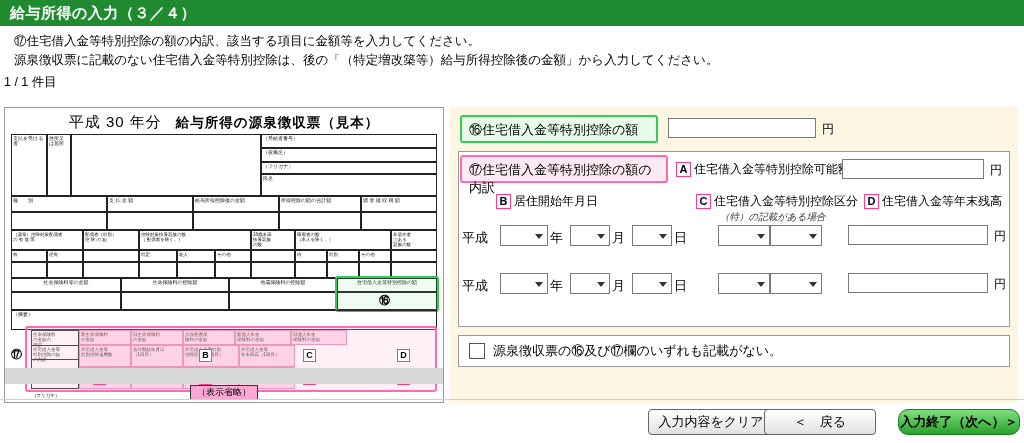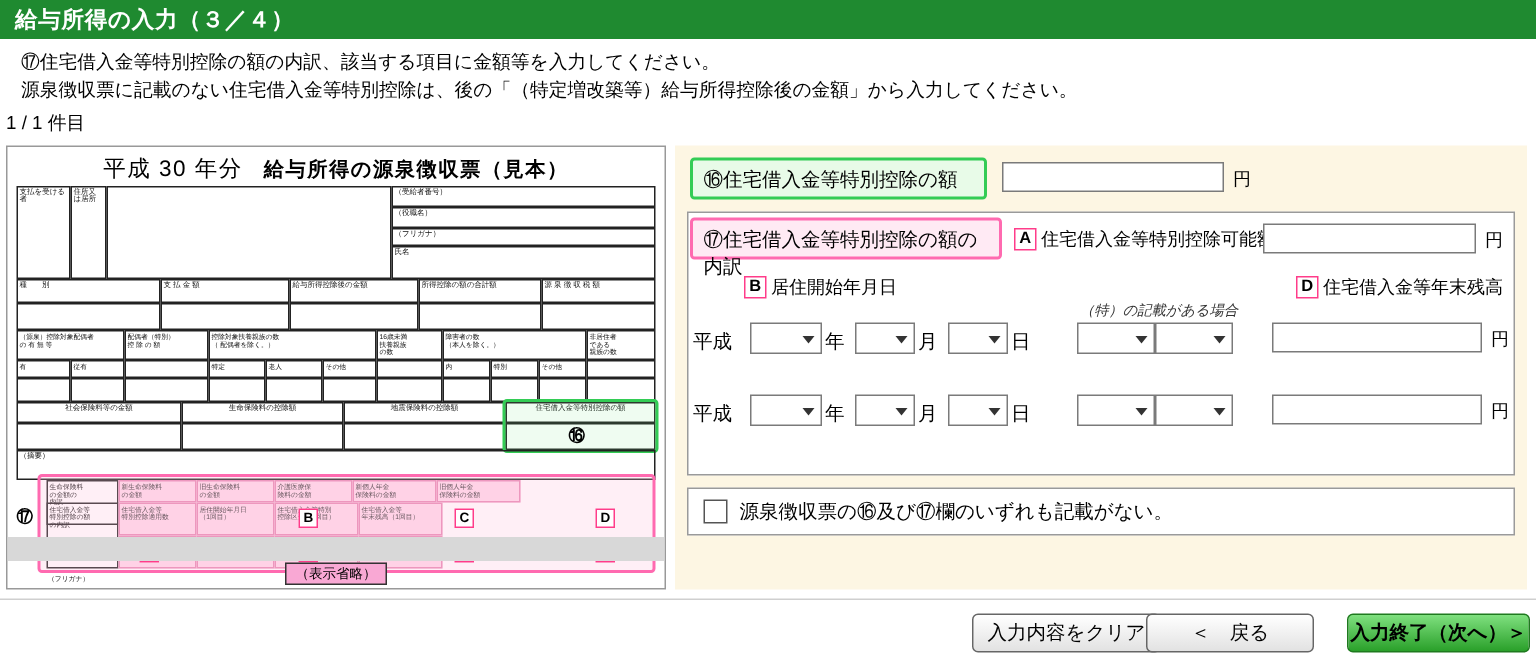--- a/index.html
+++ b/index.html
@@ -14,21 +14,21 @@
   .titlebar{
     height:26px;background:#1f8a30;color:#fff;
     display:flex;align-items:center;
     font-size:15px;font-weight:bold;padding-left:10px;
     letter-spacing:0.5px;
   }
   
   .instructions{
     padding:6px 0 2px 14px;font-size:12.5px;line-height:1.5;
   }
-  .count{font-size:12.5px;padding:2px 0 6px 4px;}
+  .count{font-size:12.5px;padding:2px 0 16px 4px;}
 
   
   .main{position:relative;height:300px;}
 
   
   .sample{
     position:absolute;left:4px;top:0;width:440px;height:296px;
     border:1px solid #999;background:#fff;box-sizing:border-box;
     overflow:hidden;
   }
@@ -301,20 +301,23 @@
 
       <div class="colhdr" style="left:226px;top:54px;">
         <span class="mk">A</span><span>住宅借入金等特別控除可能額</span>
       </div>
       <input class="inp" style="position: absolute; left: 392px; top: 52px; width: 142px;" value="">
       <div class="unit" style="left:540px;top:55px;">円</div>
 
       <div class="colhdr" style="left:46px;top:86px;">
         <span class="mk">B</span><span>居住開始年月日</span>
       </div>
+      <div class="colhdr" style="left:246px;top:86px;">
+        <span class="mk">C</span><span>住宅借入金等特別控除区分</span>
+      </div>
       <div class="note" style="left:270px;top:104px;">（特）の記載がある場合</div>
       <div class="colhdr" style="left:414px;top:86px;">
         <span class="mk">D</span><span>住宅借入金等年末残高</span>
       </div>
 
       <div class="rowlbl" style="left:12px;top:122px;">平成</div>
       <div class="selwrap" style="left:50px;top:118px;width:48px;">
         <select class="sel"></select>
       </div>
       <div class="rowlbl" style="left:100px;top:122px;">年</div>
@@ -363,16 +366,16 @@
         <span class="chk"></span>
         <span>源泉徴収票の⑯及び⑰欄のいずれも記載がない。</span>
       </div>
     </div>
   </div>
 
   <div class="footer">
     <div class="sep"></div>
     <div class="btn" style="left:648px;top:10px;width:126px;">入力内容をクリア</div>
     <div class="btn" style="left:764px;top:10px;width:112px;">＜　戻る</div>
-    <div class="btn green" style="left:898px;top:10px;width:122px;">入力終了（次へ）＞</div>
+    <div class="btn green" style="left:898px;top:10px;width:122px;border-radius:10px;">入力終了（次へ）＞</div>
   </div>
 
 </div>
 
 </body></html>

